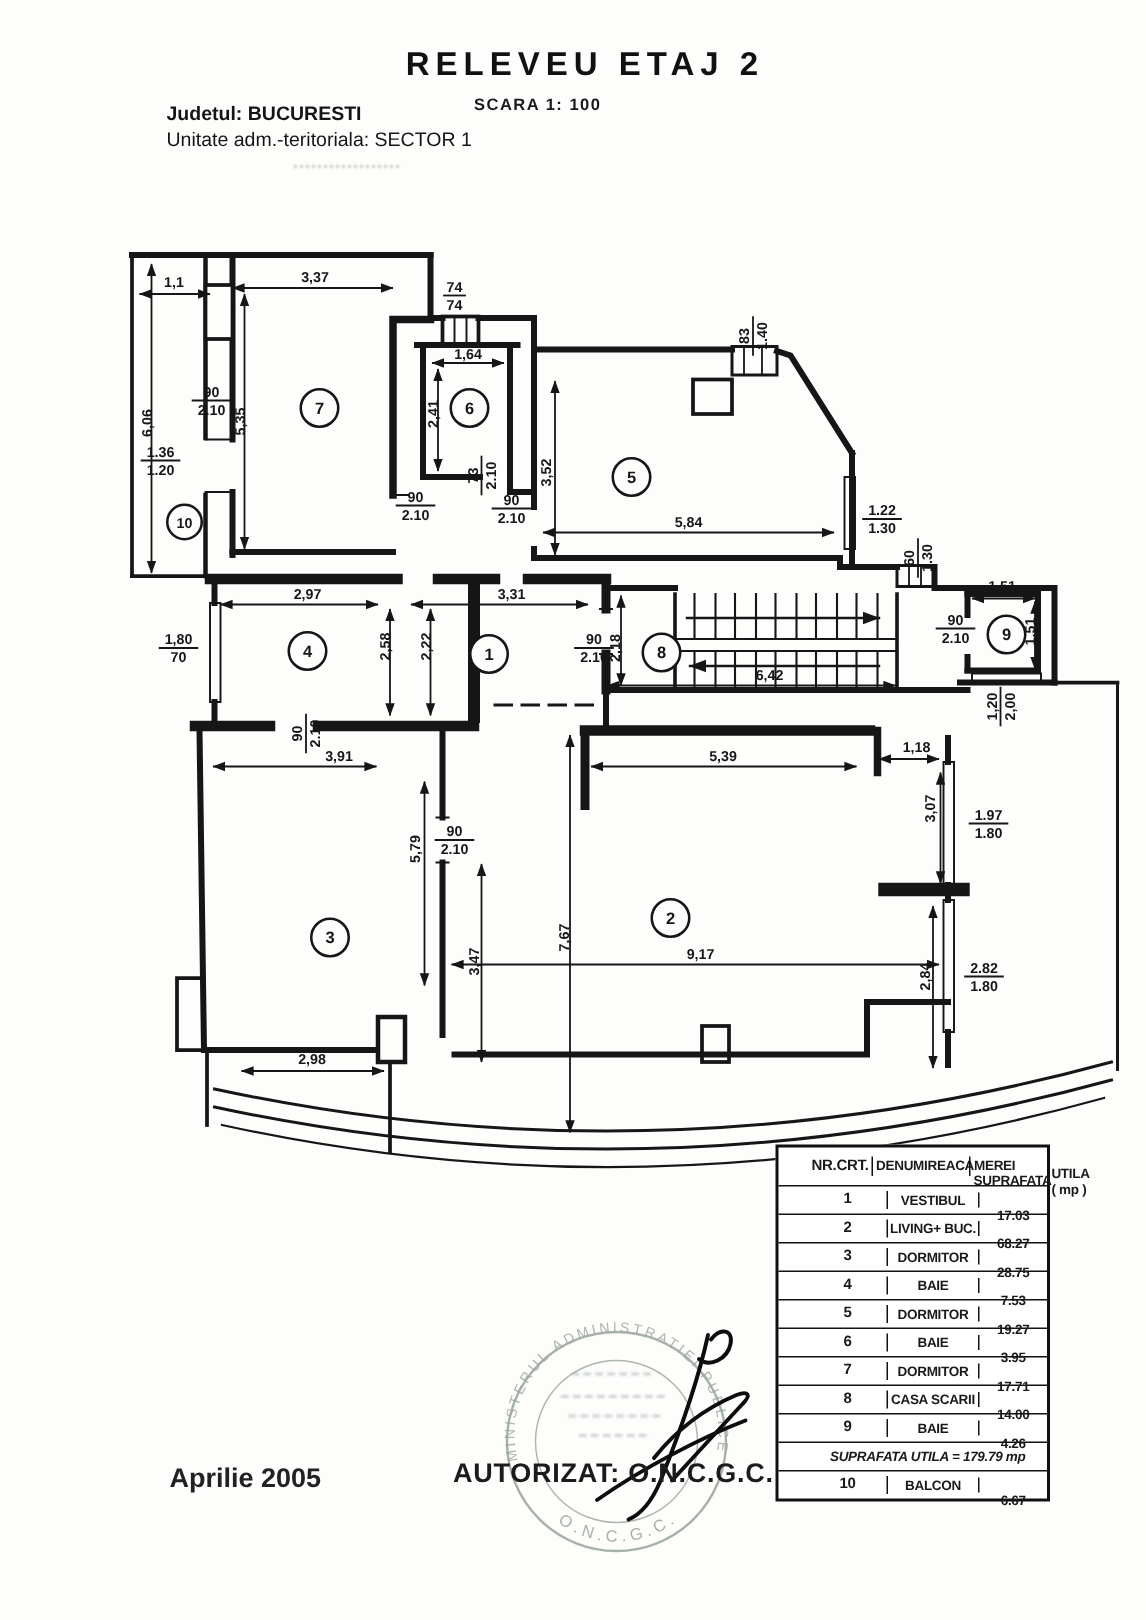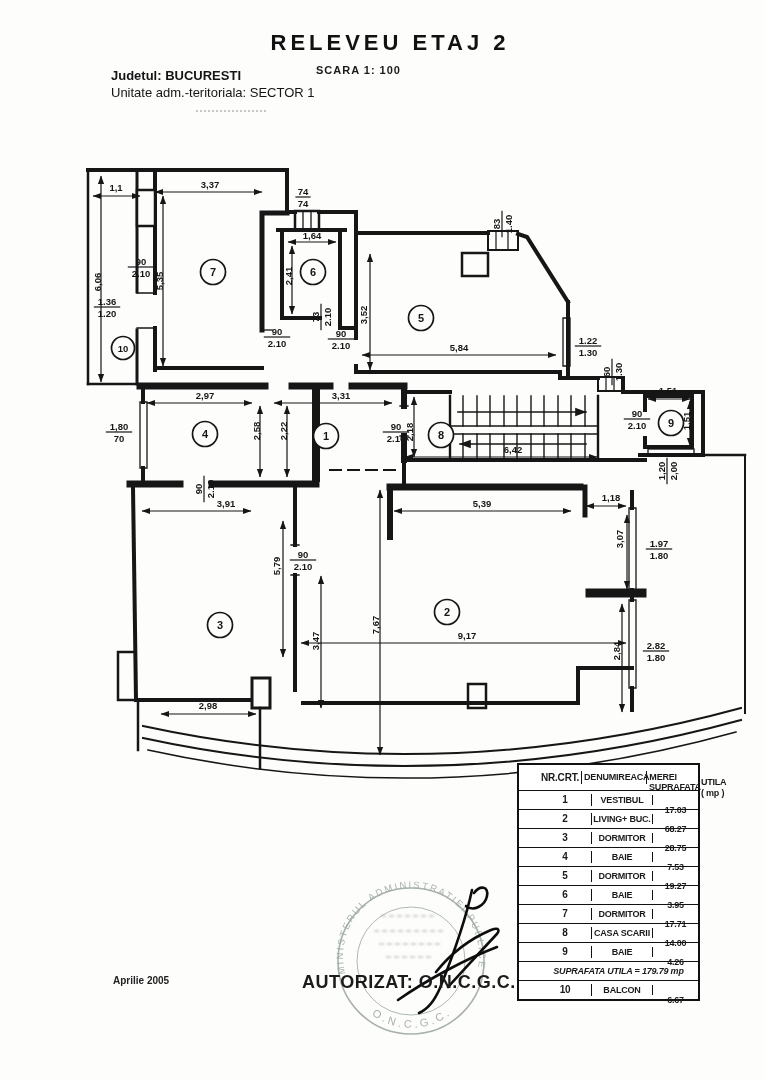--- a/index.html
+++ b/index.html
@@ -25,21 +25,21 @@
   .trow:first-child{border-top:none;}
   .tc{display:flex;align-items:center;justify-content:center;
     text-align:center;line-height:1.15;letter-spacing:-0.2px;}
   .c1{width:52px;border-right:1.5px solid #111;}
   .c2{width:60px;border-right:1.5px solid #111;}
   .c3{flex:1;margin-top:20px;}
   .hrow .tc{justify-content:flex-start;text-align:left;padding:1px 2px;}
   .hrow .c1{justify-content:center;text-align:center;}
   .merged{justify-content:center;width:100%;}
   .num{font-size:10px;}
-  #footdate{left:113px;top:975px;font-size:10px;font-weight:bold;color:#222;}
+  #footdate{left:113px;top:975px;font-size:18px;font-weight:bold;color:#222;}
   #footauth{left:302px;top:972px;font-size:18px;font-weight:bold;
     letter-spacing:.5px;color:#1b1b1b;}
 </style>
 </head>
 <body>
 
 <div class="abs" id="title">RELEVEU  ETAJ 2</div>
 <div class="abs" id="scale">SCARA  1: 100</div>
 <div class="abs" id="hline1">Judetul: BUCURESTI</div>
 <div class="abs" id="hline2">Unitate adm.-teritoriala: SECTOR 1</div>

